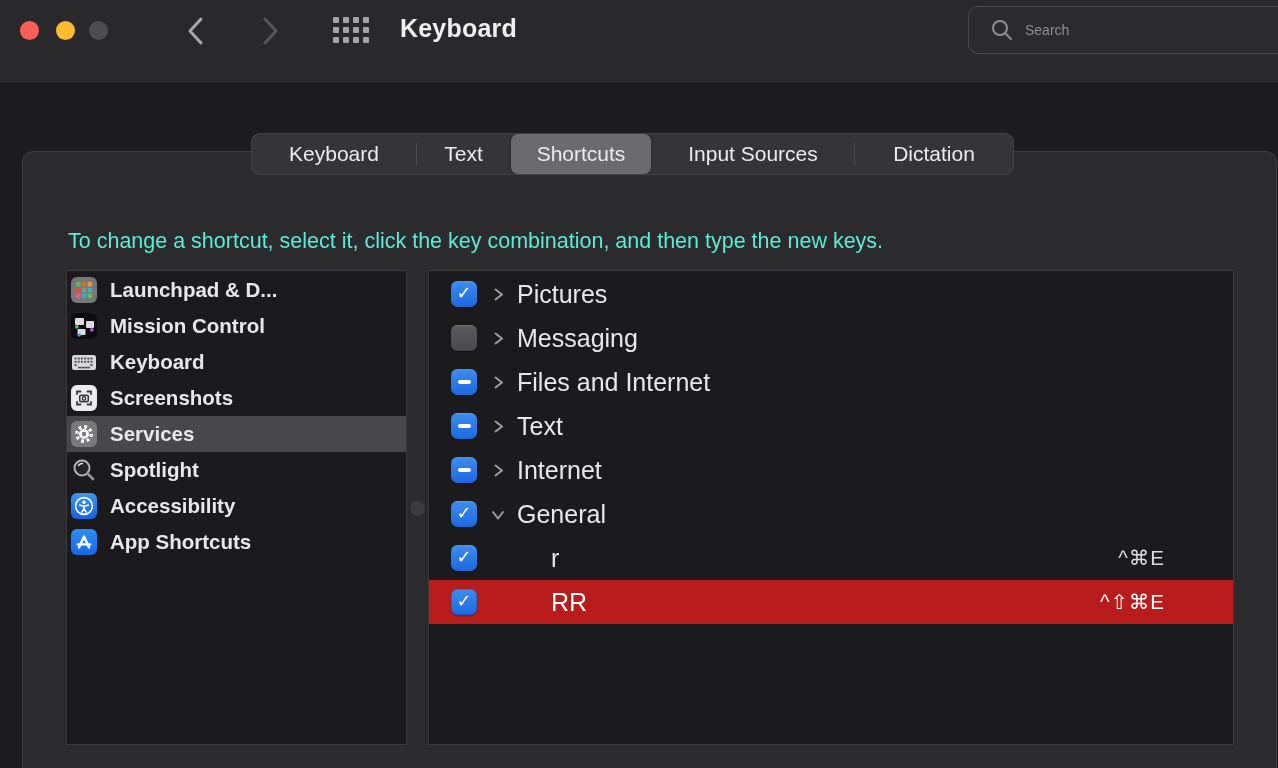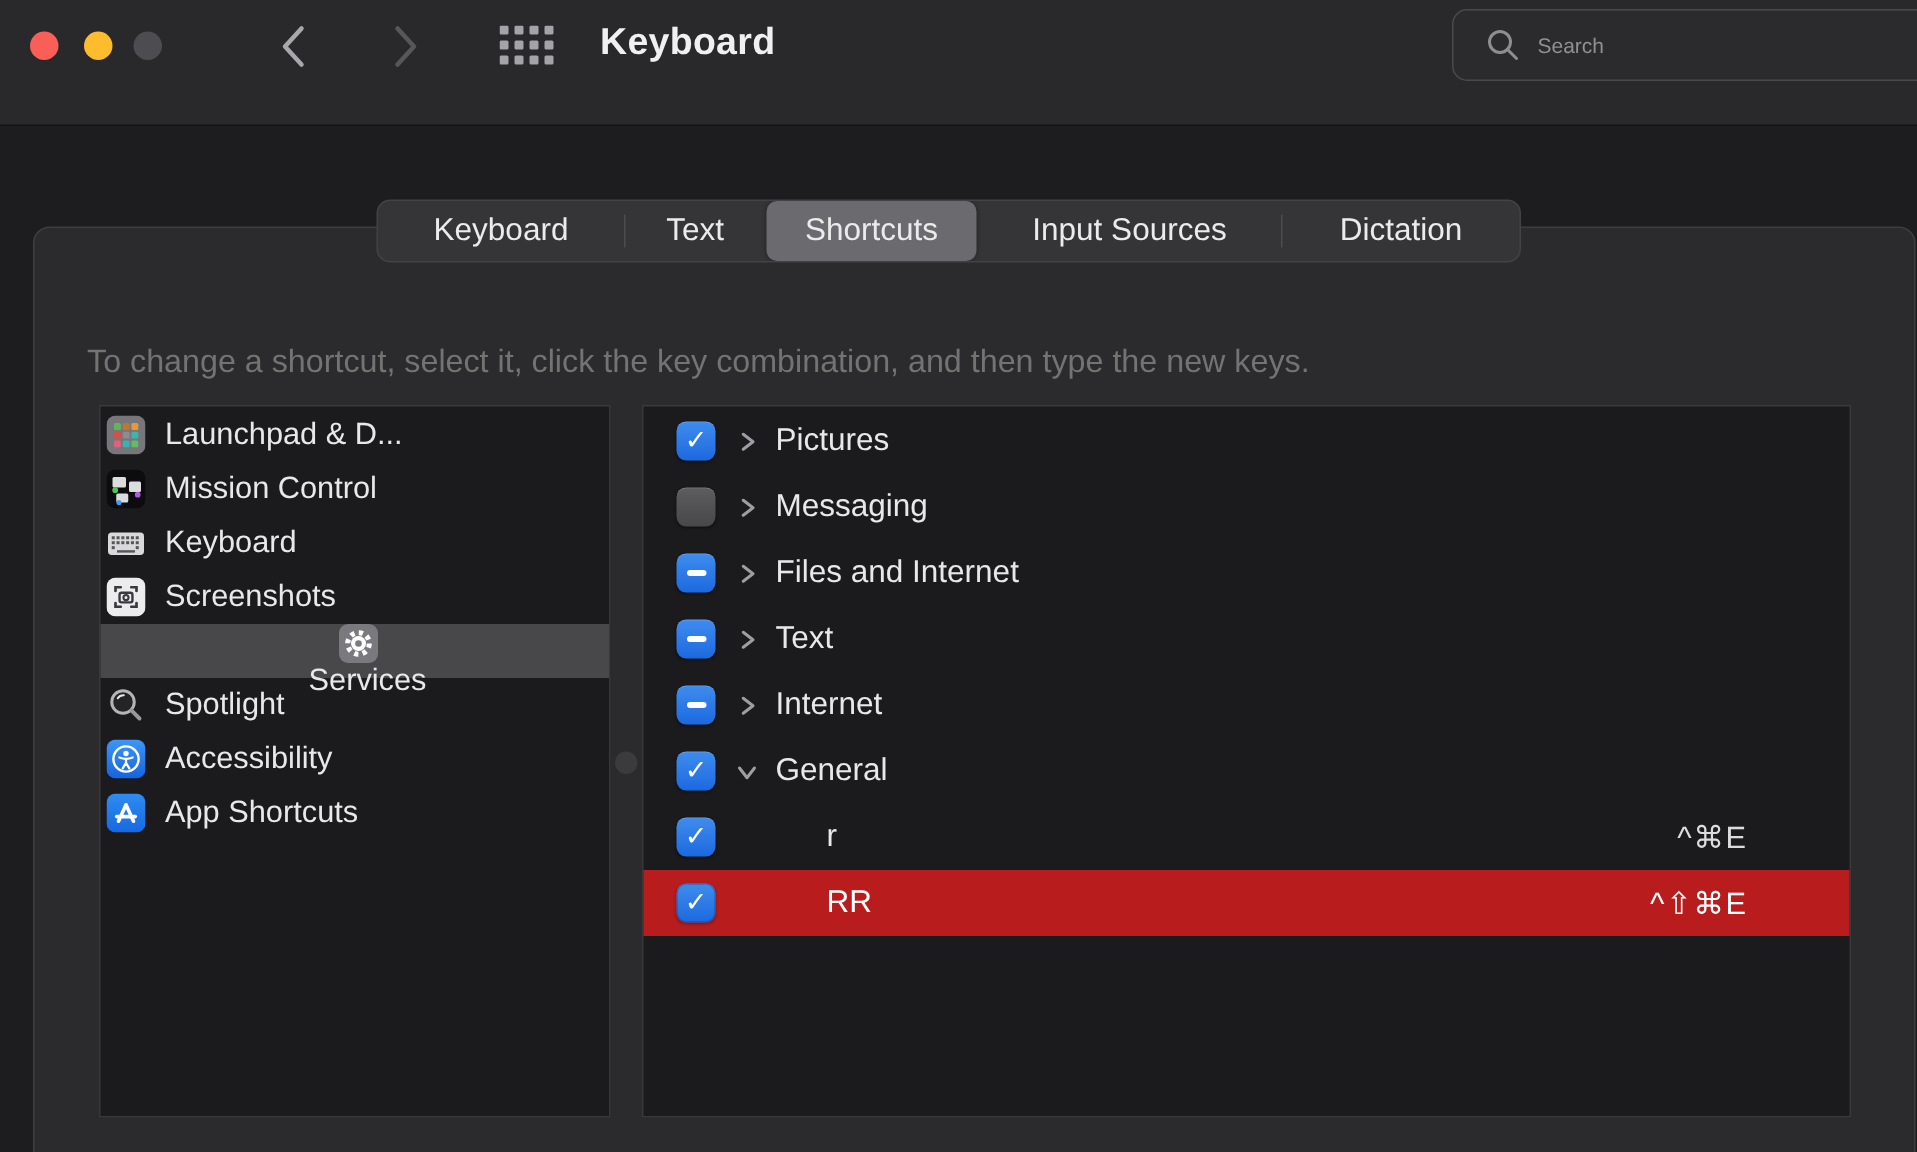--- a/index.html
+++ b/index.html
@@ -28,45 +28,45 @@
          border:1px solid #3e3e41;border-radius:11px;box-sizing:border-box;}
   
   .tabbar{position:absolute;left:251px;top:133px;height:40px;display:flex;align-items:stretch;
           background:#353537;border:1px solid #434345;border-radius:9px;overflow:hidden;}
   .tab{display:flex;align-items:center;justify-content:center;font-size:21px;color:#ebebed;
        border-radius:7px;cursor:default;}
   .tab[data-selected="true"]{background:#6b6b6f;box-shadow:0 0 3px rgba(0,0,0,.35);}
   .tabdiv{width:1px;background:#4c4c4f;margin:9px 0;}
   .tabdiv.hid{background:transparent;}
   
-  .instruction{position:absolute;left:58px;top:229px;font-size:21.5px;color:#737373;text-align:right;}
+  .instruction{position:absolute;left:68px;top:229px;font-size:21.5px;color:#5eead4;text-align:right;}
   
   .leftlist{position:absolute;left:66px;top:270px;width:341px;height:475px;background:#1b1b1d;
             border:1px solid #39393b;box-sizing:border-box;padding-top:1px;}
-  .srow{height:36px;display:flex;align-items:center;padding-left:4px;}
-  .srow[data-selected="true"]{background:#48484a;flex-direction:column;}
+  .srow{height:36px;display:flex;align-items:center;padding-left:4px;font-weight:bold;}
+  .srow[data-selected="true"]{background:#48484a;}
   .srow .slabel{margin-left:13px;font-size:20.5px;color:#e8e8ea;white-space:nowrap;}
   .sicon{width:26px;height:26px;flex:0 0 26px;}
   
   .dragdot{position:absolute;left:410px;top:501px;width:15px;height:15px;border-radius:50%;background:#3b3b3d;}
   
   .rightlist{position:absolute;left:428px;top:270px;width:806px;height:475px;background:#1b1b1d;
              border:1px solid #39393b;box-sizing:border-box;padding-top:1px;}
   .row{height:44px;display:flex;align-items:center;padding-left:22px;}
   .row[data-selected="true"]{background:#b91c1c;}
   .cb{width:26px;height:26px;flex:0 0 26px;border-radius:6.5px;display:flex;align-items:center;justify-content:center;
       box-shadow:inset 0 .5px 0 rgba(255,255,255,.25),0 1px 2px rgba(0,0,0,.45);}
   .row[data-state="checked"] .cb,.row[data-state="mixed"] .cb{background:linear-gradient(#3f8cee,#1c69e0);}
   .row[data-state="unchecked"] .cb{background:linear-gradient(#5d5d60,#474749);}
   .row[data-state="checked"] .cb::after{content:"✓";color:#fff;font-size:18px;font-weight:700;margin-top:-2px;}
   .row[data-state="mixed"] .cb::after{content:"";width:13px;height:4.5px;background:#fff;border-radius:2.5px;}
   .row[data-selected="true"] .cb{box-shadow:inset 0 0 0 1px rgba(0,0,0,.15),0 1px 2px rgba(0,0,0,.3);}
   .chev{width:18px;margin-left:12px;display:flex;align-items:center;justify-content:center;transition:none;}
   .row[data-disclosure="expanded"] .chev{transform:rotate(90deg);}
-  .rlabel{margin-left:10px;font-size:21px;color:#e8e8ea;}
+  .rlabel{margin-left:10px;font-size:25px;color:#e8e8ea;}
   .row[data-indent="1"] .rlabel{margin-left:74px;}
   .row[data-selected="true"] .rlabel{color:#ffffff;}
   .shortcut{margin-left:auto;margin-right:68px;font-size:20.5px;color:#dcdcde;letter-spacing:1px;}
   .row[data-selected="true"] .shortcut{color:#ffffff;}
 </style>
 </head>
 <body>
 
 <div class="stage">
 

